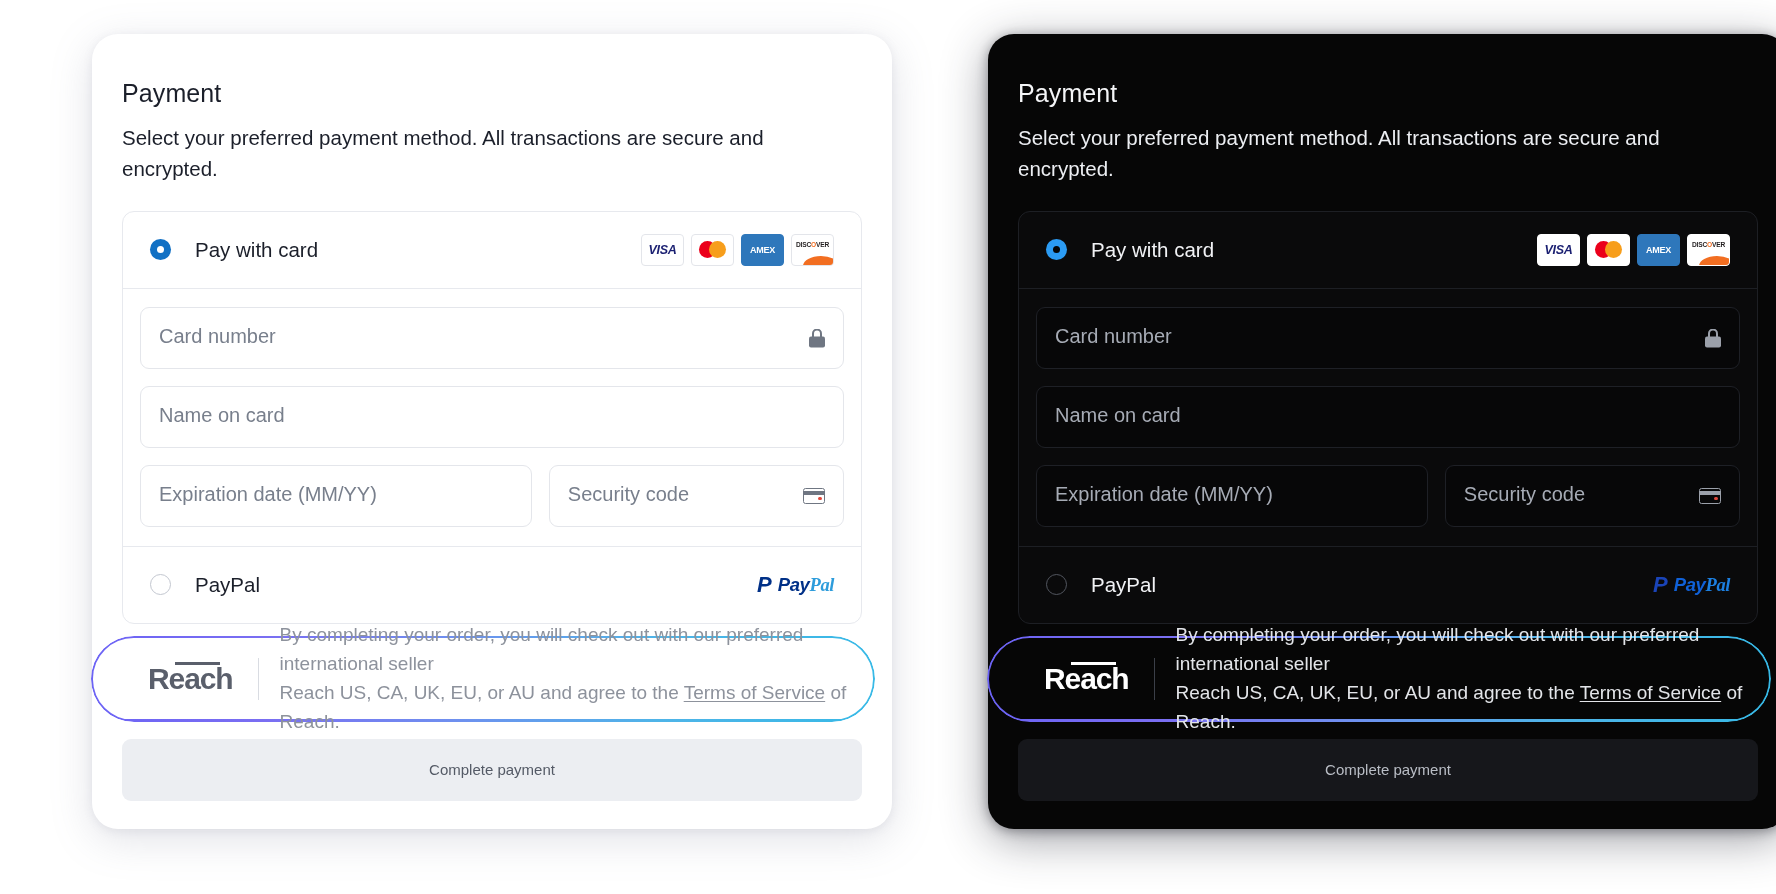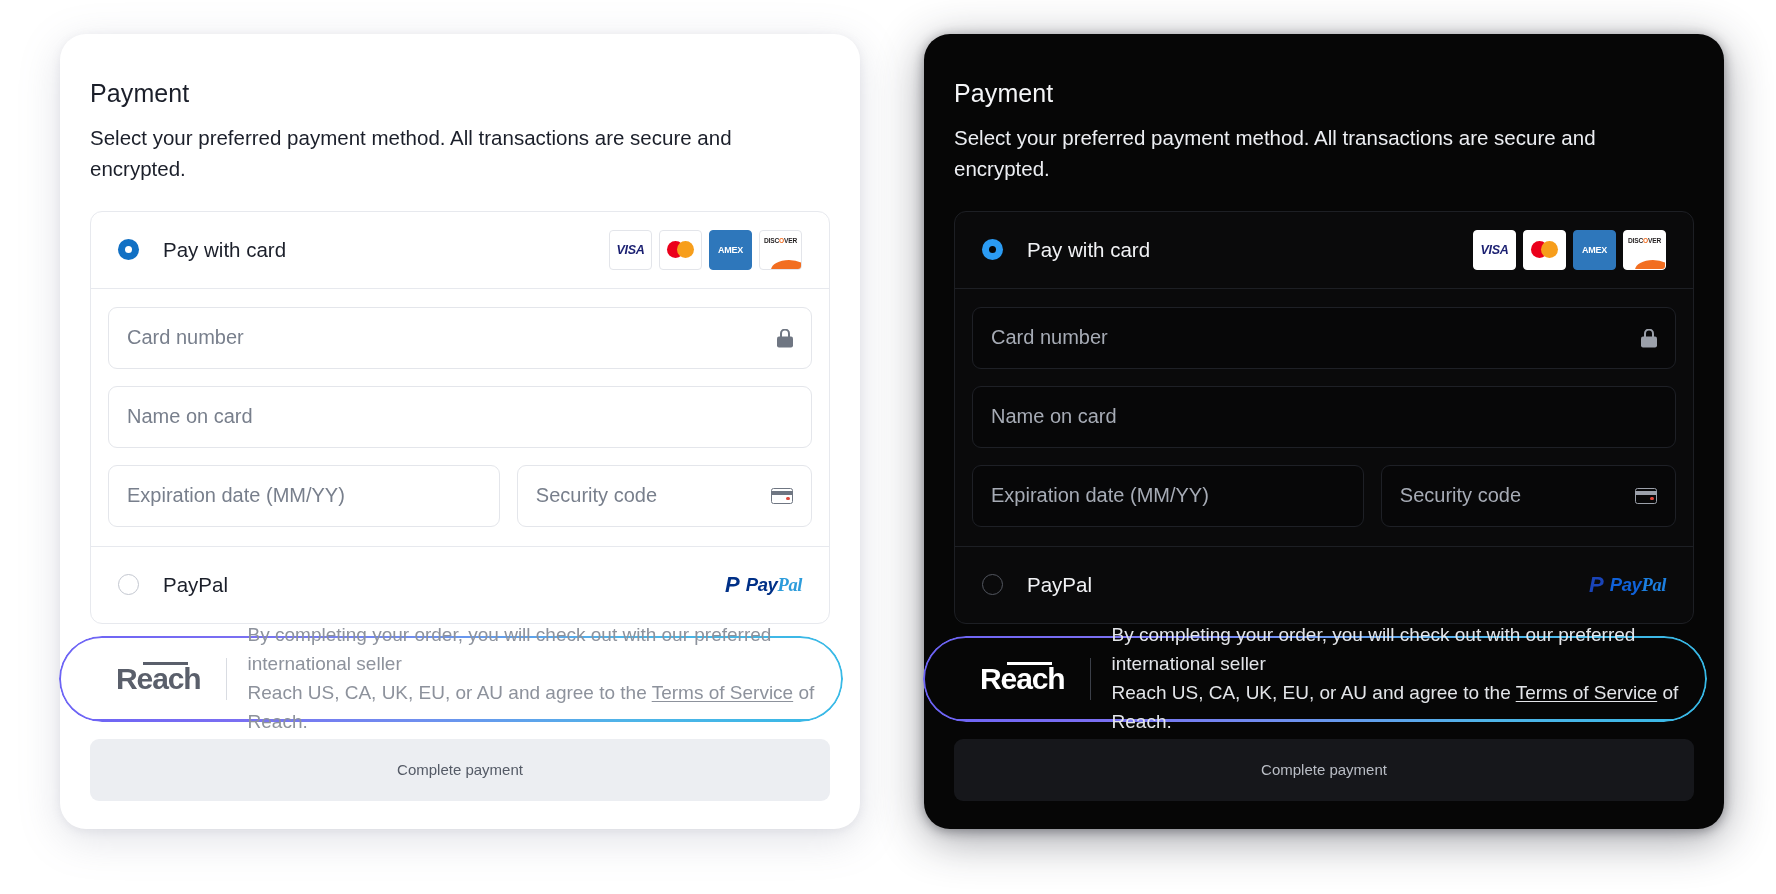--- a/index.html
+++ b/index.html
@@ -25,20 +25,21 @@
   }
 
   
   .card {
     position: relative;
     border-radius: 26px;
     width: 800px;
     height: 795px;
     padding: 44px 30px 0 30px;
     flex: 0 0 auto;
+    margin-left: 32px;
   }
 
   .card.light {
     background: #ffffff;
     box-shadow: 0 10px 42px rgba(120,125,145,0.22),
                 0 2px 10px rgba(120,125,145,0.12);
   }
 
   .card.dark {
     background: #060606;
@@ -117,21 +118,21 @@
   }
   .light .method-label { color: #1b1f2a; }
   .dark  .method-label { color: #f1f2f5; }
 
   .spacer { flex: 1 1 auto; }
 
   
   .brands { display: flex; align-items: center; gap: 7px; }
 
   .brand {
-    width: 43px; height: 40px;
+    width: 43px; height: 32px;
     border-radius: 4px;
     display: flex; align-items: center; justify-content: center;
     overflow: hidden;
     position: relative;
     flex: 0 0 auto;
   }
   .light .brand { background: #ffffff; border: 1px solid #e3e5ea; }
   .dark  .brand { background: #ffffff; border: 1px solid #ffffff; }
 
   .brand-visa {
@@ -194,22 +195,22 @@
 
   
   .fields { padding: 18px 17px 19px 17px; }
   .field-row { display: flex; gap: 17px; }
 
   .field {
     position: relative;
     height: 62px;
     border-radius: 9px;
     display: flex;
-    align-items: center;
-    padding: 1px 18px;
+    align-items: flex-start;
+    padding: 17px 18px;
     margin-bottom: 17px;
     flex: 1 1 auto;
   }
   .field.last { margin-bottom: 0; }
 
   .light .field { background: #ffffff; border: 1px solid #e4e6eb; }
   .dark  .field { background: #070708; border: 1px solid #1e2026; }
 
   .field-ph { font-size: 20px; font-weight: 400; }
   .light .field-ph { color: #787f8c; }

